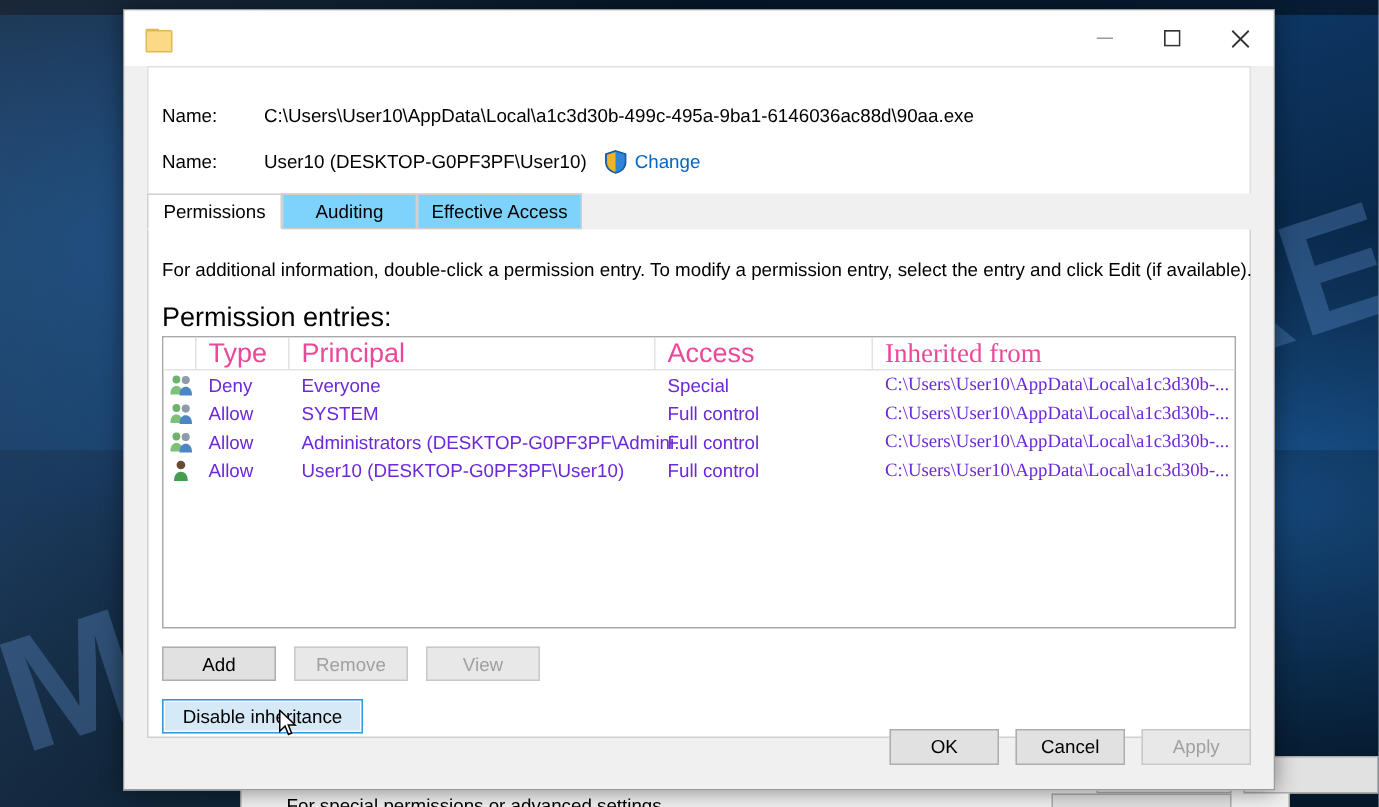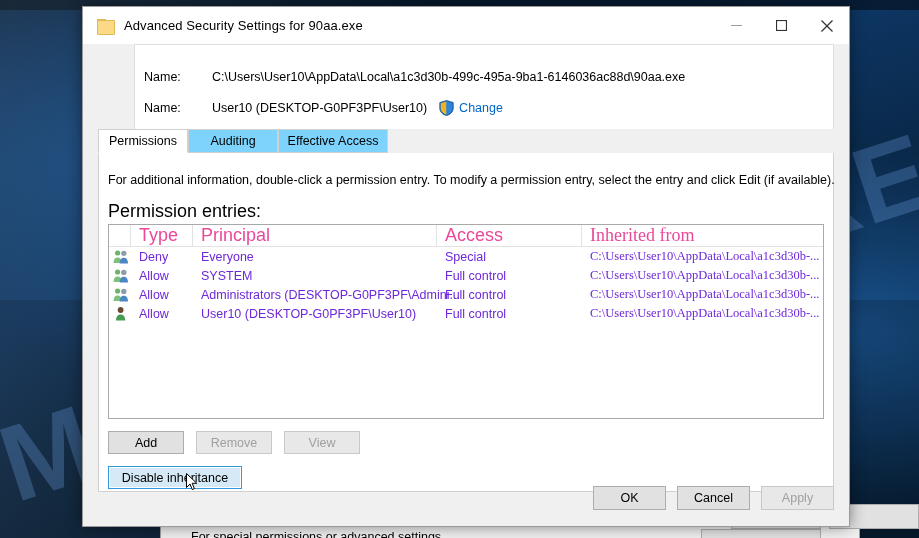--- a/index.html
+++ b/index.html
@@ -127,21 +127,20 @@
     background:#f0f0f0;
   }
 
   
   .header-panel{
     position:absolute; left:15px; top:0px; right:15px; height:85px;
     background:#ffffff;
     border:1px solid #dfdfdf;
     border-bottom:none;
     box-sizing:border-box;
-    margin-left:36px;
   }
   .field-row{
     position:absolute; left:9px; font-size:12.5px; color:#000;
     display:flex; align-items:center;
   }
   .field-row .lbl{width:68px; flex:none;}
   .field-row .val{white-space:nowrap;}
   .row-name{top:25px;}
   .row-owner{top:55px;}
   .shield{
@@ -297,21 +296,20 @@
   <div class="bgw-field"></div>
 </div>
 
 <div id="dialog">
 
   <div class="titlebar">
     <div class="title-folder">
       <div class="f-tab"></div>
         <div class="f-back"></div>
     </div>
-    <div class="title-text">Advanced Security Settings for 90aa.exe</div>
     <div class="win-buttons">
       <div class="win-btn">
         <svg width="11" height="11" viewBox="0 0 11 11">
             <line x1="0" y1="5.5" x2="11" y2="5.5" stroke="#9a9a9a" stroke-width="1"></line>
           </svg>
       </div>
       <div class="win-btn">
         <svg width="11" height="11" viewBox="0 0 11 11">
             <rect x="0.5" y="0.5" width="10" height="10" fill="none" stroke="#333" stroke-width="1.2"></rect>
           </svg>

